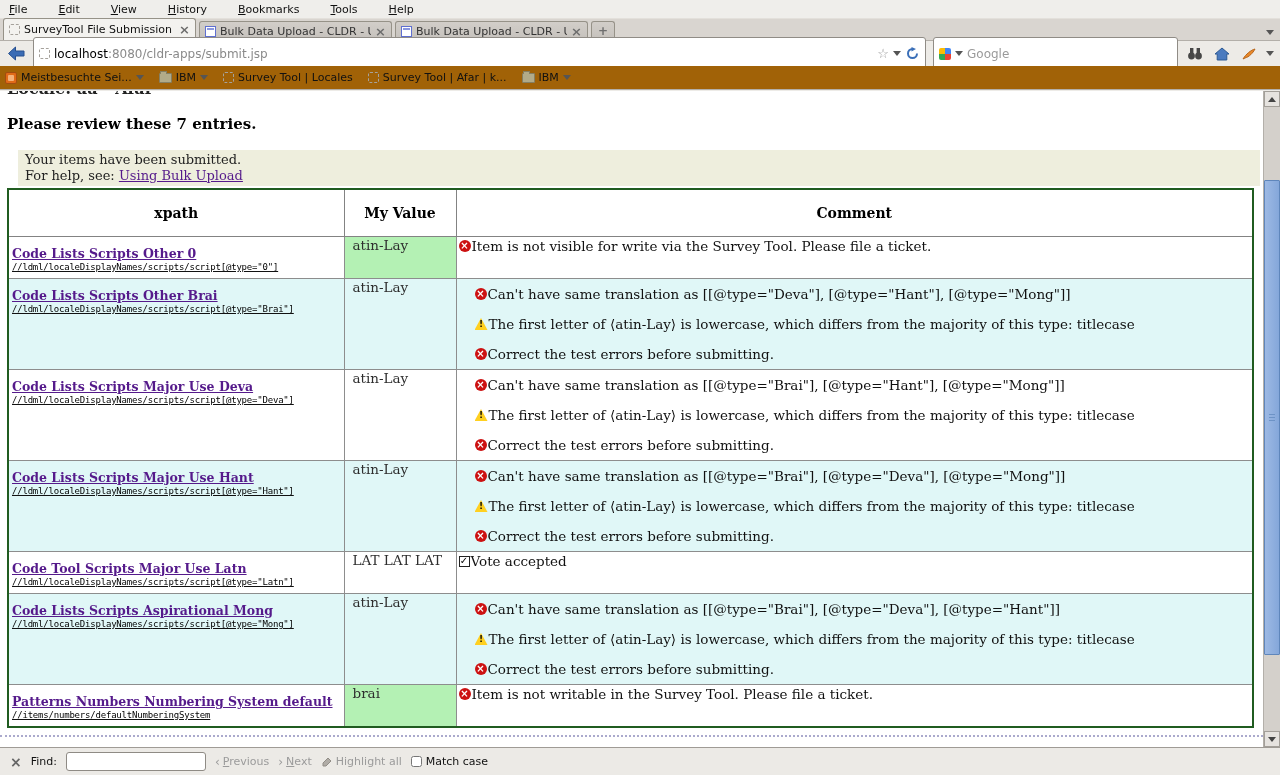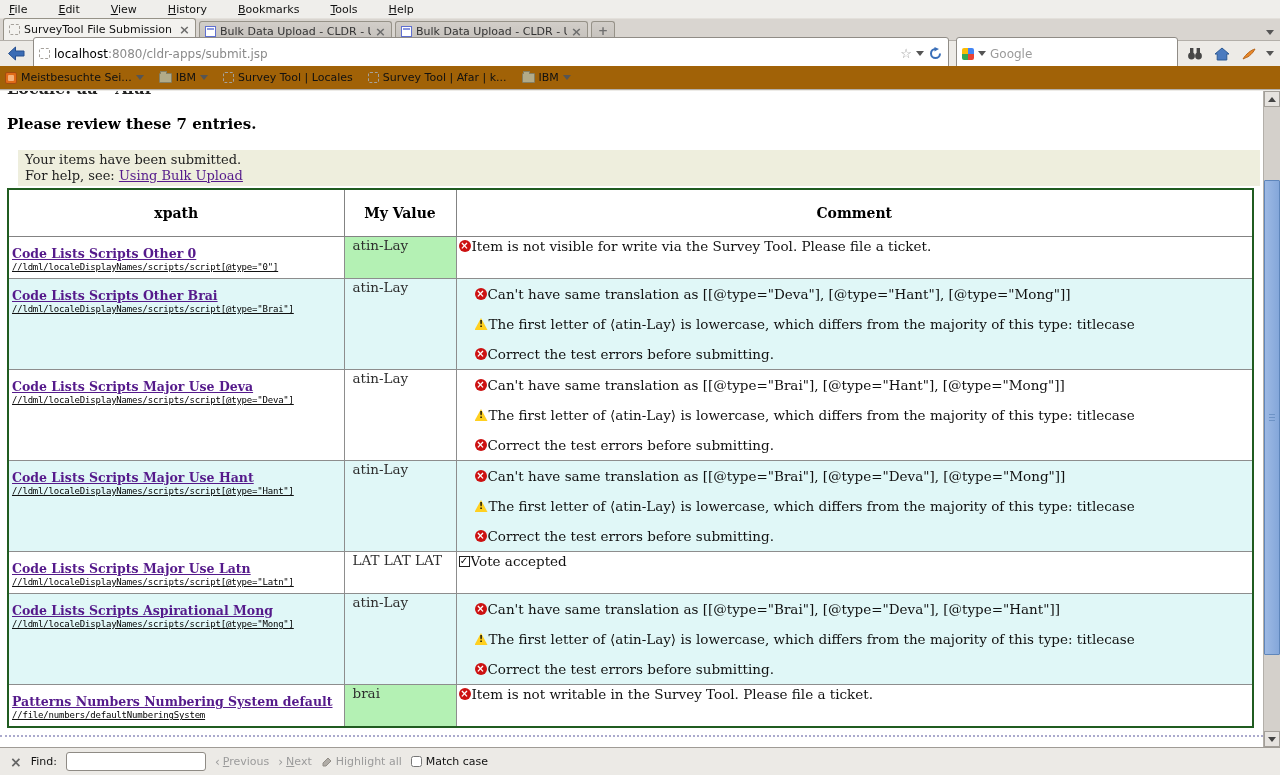--- a/index.html
+++ b/index.html
@@ -36,21 +36,21 @@
   
   .nav-bar { position:absolute; top:41px; left:0; right:0; height:25px; background:#edebe7;
              display:flex; align-items:center; padding:0 6px; gap:7px; }
   .field { height:20px; background:#fff; border:1px solid #908c86; border-radius:3px;
            display:flex; align-items:center; padding:16px 5px; gap:4px; }
   .url-field { flex:1; }
   .url-text { flex:1; font-size:12px; white-space:nowrap; overflow:hidden; }
   .url-host { color:#000; }
   .url-rest { color:#8a8a8a; }
   .star-icon { color:#9a9a9a; font-size:13px; line-height:13px; }
-  .search-field { width:222px; }
+  .search-field { width:245px; }
   .search-input { flex:1; border:none; outline:none; font-size:12px; color:#333; background:transparent;
                   font-family:"DejaVu Sans", sans-serif; }
   .search-input::placeholder { color:#9a9a9a; }
   .google-icon { display:inline-block; width:12px; height:12px; flex:none;
                  background:conic-gradient(#4285f4 0 25%, #ea4335 25% 50%, #34a853 50% 75%, #fbbc05 75% 100%);
                  border-radius:2px; }
   .nav-icon { display:flex; align-items:center; justify-content:center; width:20px; height:20px; }
 
   
   .bookmarks-bar { position:absolute; top:66px; left:0; right:0; height:24px; background:#a16207;
@@ -290,37 +290,37 @@
           <tr class="shaded">
             <td class="xpath-cell"><a href="#" class="xpath-link">Code Lists Scripts Major Use Hant</a><div class="xpath-path">//ldml/localeDisplayNames/scripts/script[@type="Hant"]</div></td>
             <td class="value-cell">atin-Lay</td>
             <td class="comment-cell multi">
               <div class="comment-line"><span class="cicon error"></span><span>Can't have same translation as [[@type="Brai"], [@type="Deva"], [@type="Mong"]]</span></div>
               <div class="comment-line"><span class="cicon warning"></span><span>The first letter of ⟨atin-Lay⟩ is lowercase, which differs from the majority of this type: titlecase</span></div>
               <div class="comment-line"><span class="cicon error"></span><span>Correct the test errors before submitting.</span></div>
             </td>
           </tr>
           <tr class="">
-            <td class="xpath-cell"><a href="#" class="xpath-link">Code Lists Scripts Major Use Latn</a><div class="xpath-path">//ldml/localeDisplayNames/scripts/script[@type="Latn"]</div></td>
+            <td class="xpath-cell"><a href="#" class="xpath-link">Code Tool Scripts Major Use Latn</a><div class="xpath-path">//ldml/localeDisplayNames/scripts/script[@type="Latn"]</div></td>
             <td class="value-cell">LAT LAT LAT</td>
             <td class="comment-cell">
               <div class="comment-line"><span class="cicon check"></span><span>Vote accepted</span></div>
             </td>
           </tr>
           <tr class="shaded">
             <td class="xpath-cell"><a href="#" class="xpath-link">Code Lists Scripts Aspirational Mong</a><div class="xpath-path">//ldml/localeDisplayNames/scripts/script[@type="Mong"]</div></td>
             <td class="value-cell">atin-Lay</td>
             <td class="comment-cell multi">
               <div class="comment-line"><span class="cicon error"></span><span>Can't have same translation as [[@type="Brai"], [@type="Deva"], [@type="Hant"]]</span></div>
               <div class="comment-line"><span class="cicon warning"></span><span>The first letter of ⟨atin-Lay⟩ is lowercase, which differs from the majority of this type: titlecase</span></div>
               <div class="comment-line"><span class="cicon error"></span><span>Correct the test errors before submitting.</span></div>
             </td>
           </tr>
           <tr class="">
-            <td class="xpath-cell"><a href="#" class="xpath-link">Patterns Numbers Numbering System default</a><div class="xpath-path">//file/numbers/defaultNumberingSystem</div></td>
+            <td class="xpath-cell"><a href="#" class="xpath-link">Patterns Numbers Numbering System default</a><div class="xpath-path">//items/numbers/defaultNumberingSystem</div></td>
             <td class="value-cell highlight">brai</td>
             <td class="comment-cell">
               <div class="comment-line"><span class="cicon error"></span><span>Item is not writable in the Survey Tool. Please file a ticket.</span></div>
             </td>
           </tr>
         </tbody>
     </table>
 
     <hr class="dotted-sep">
     <div class="voted-text">Voted on 1 votes.</div>

